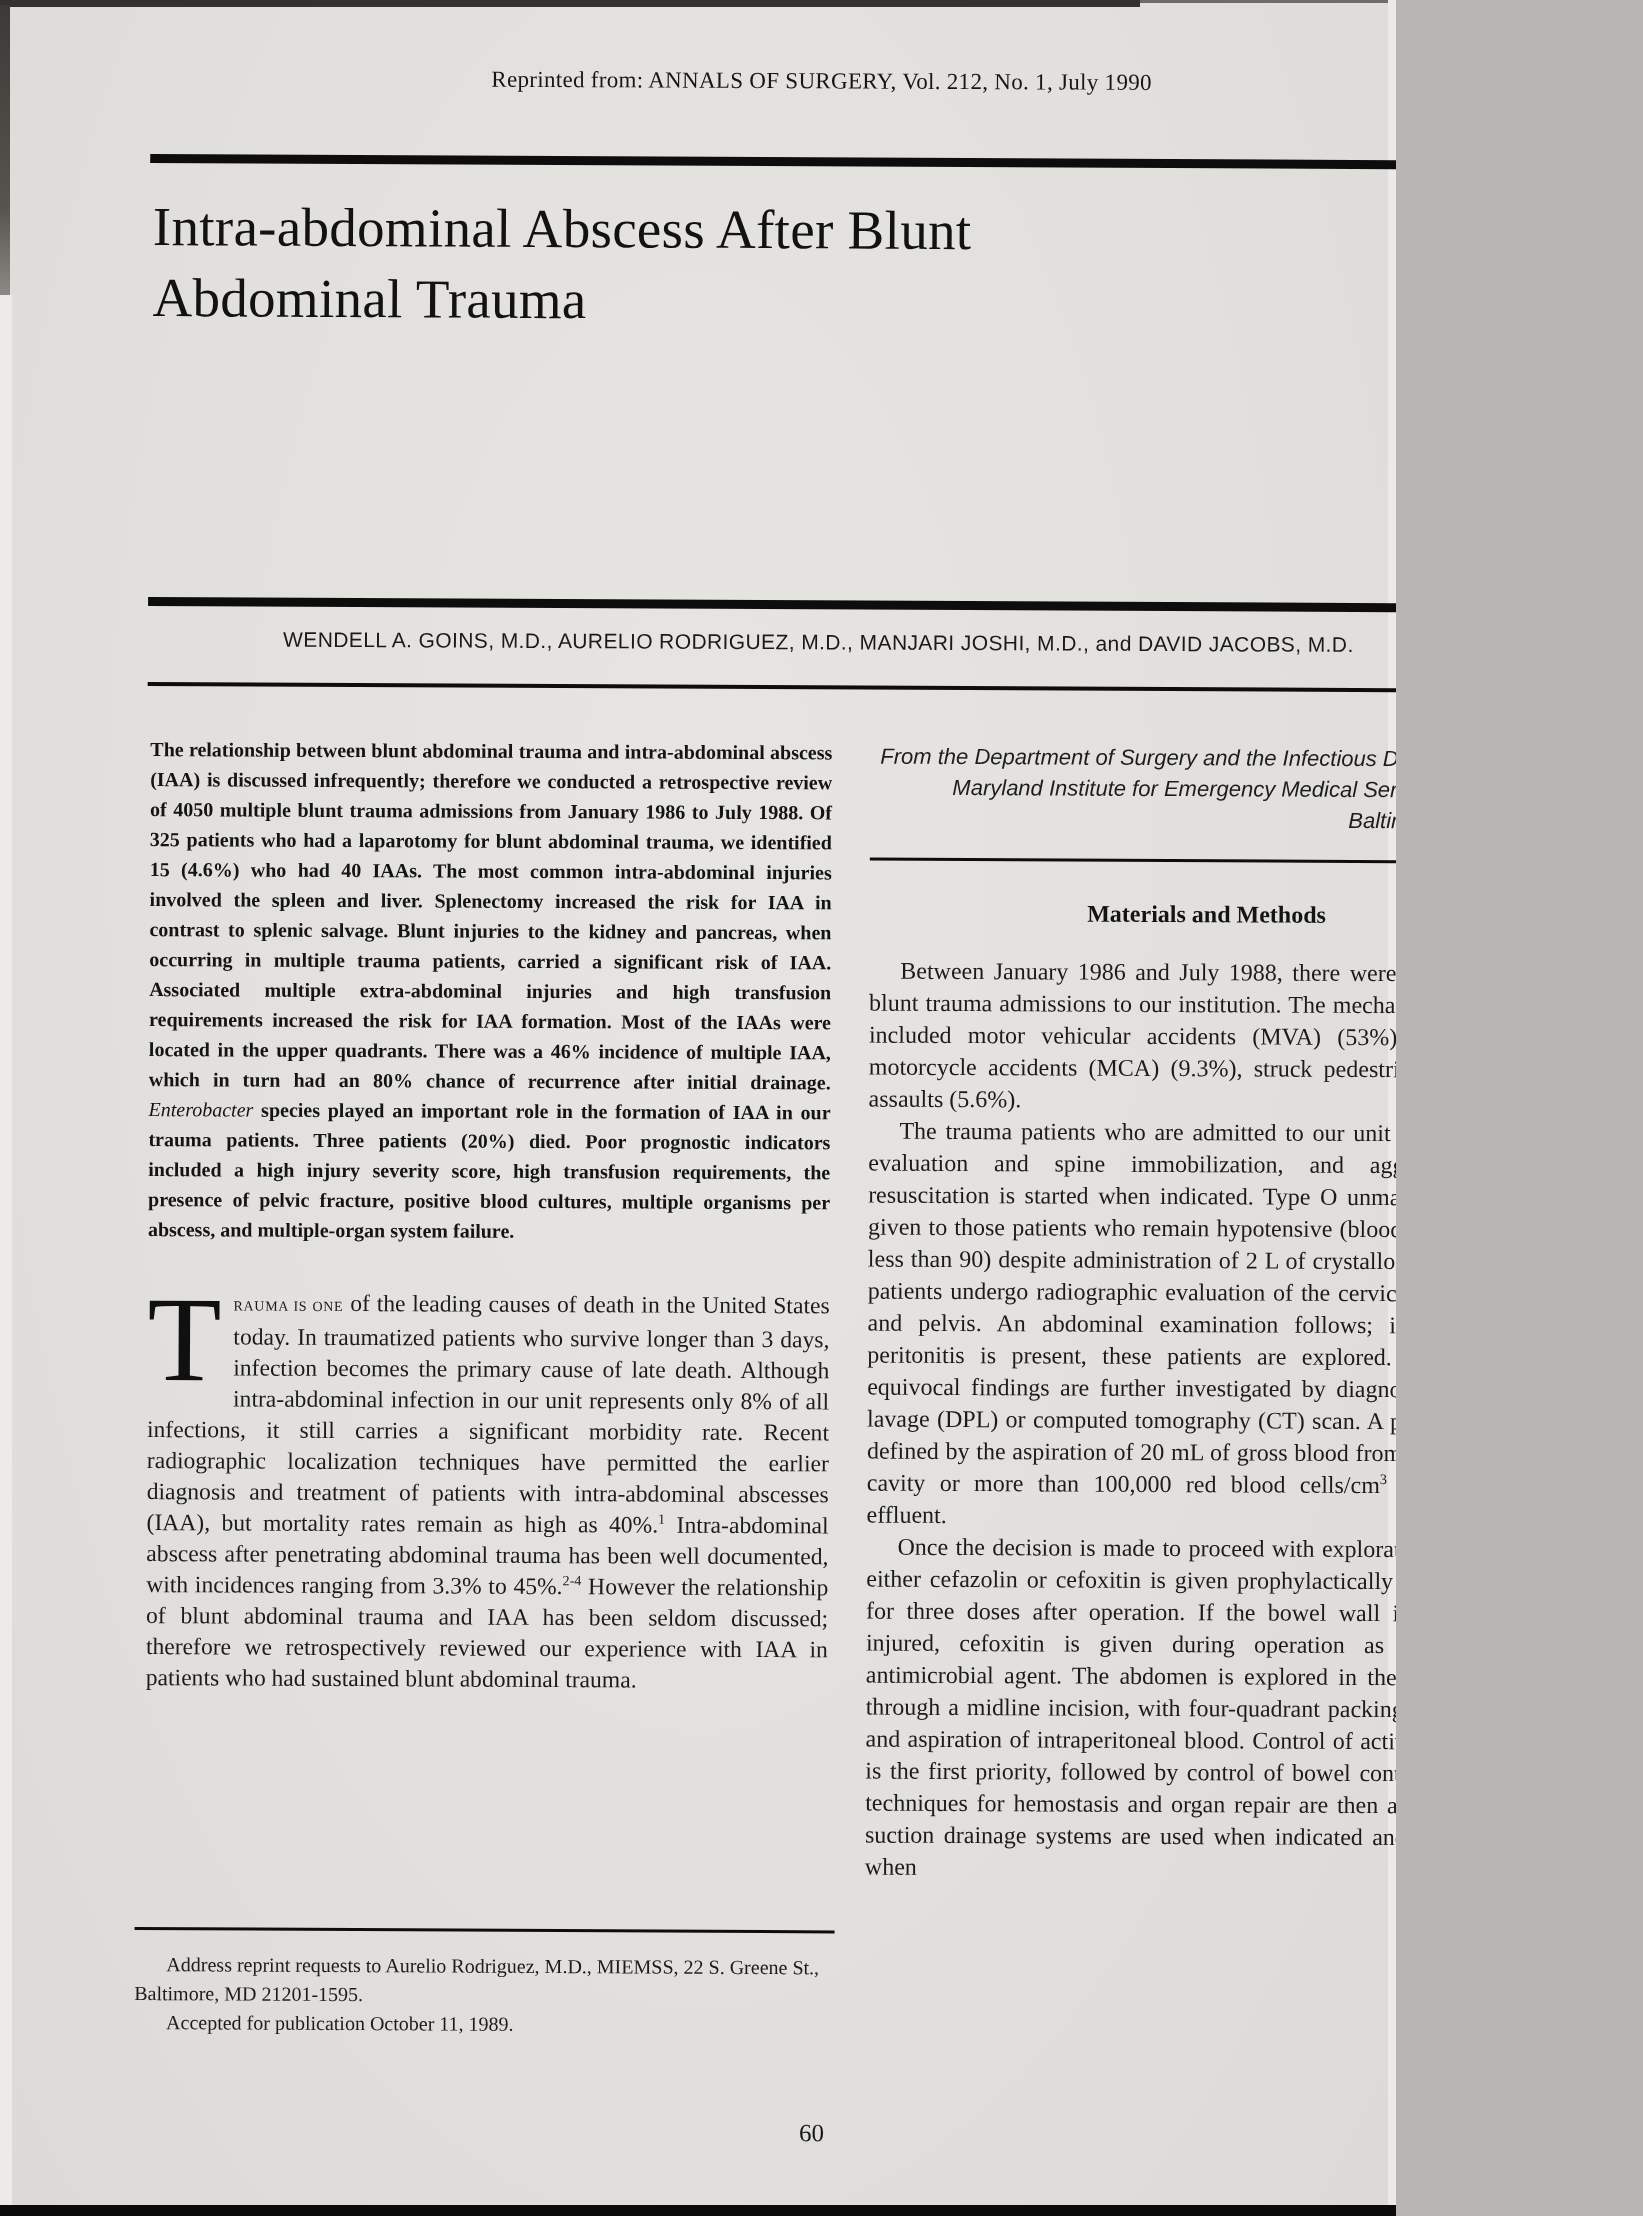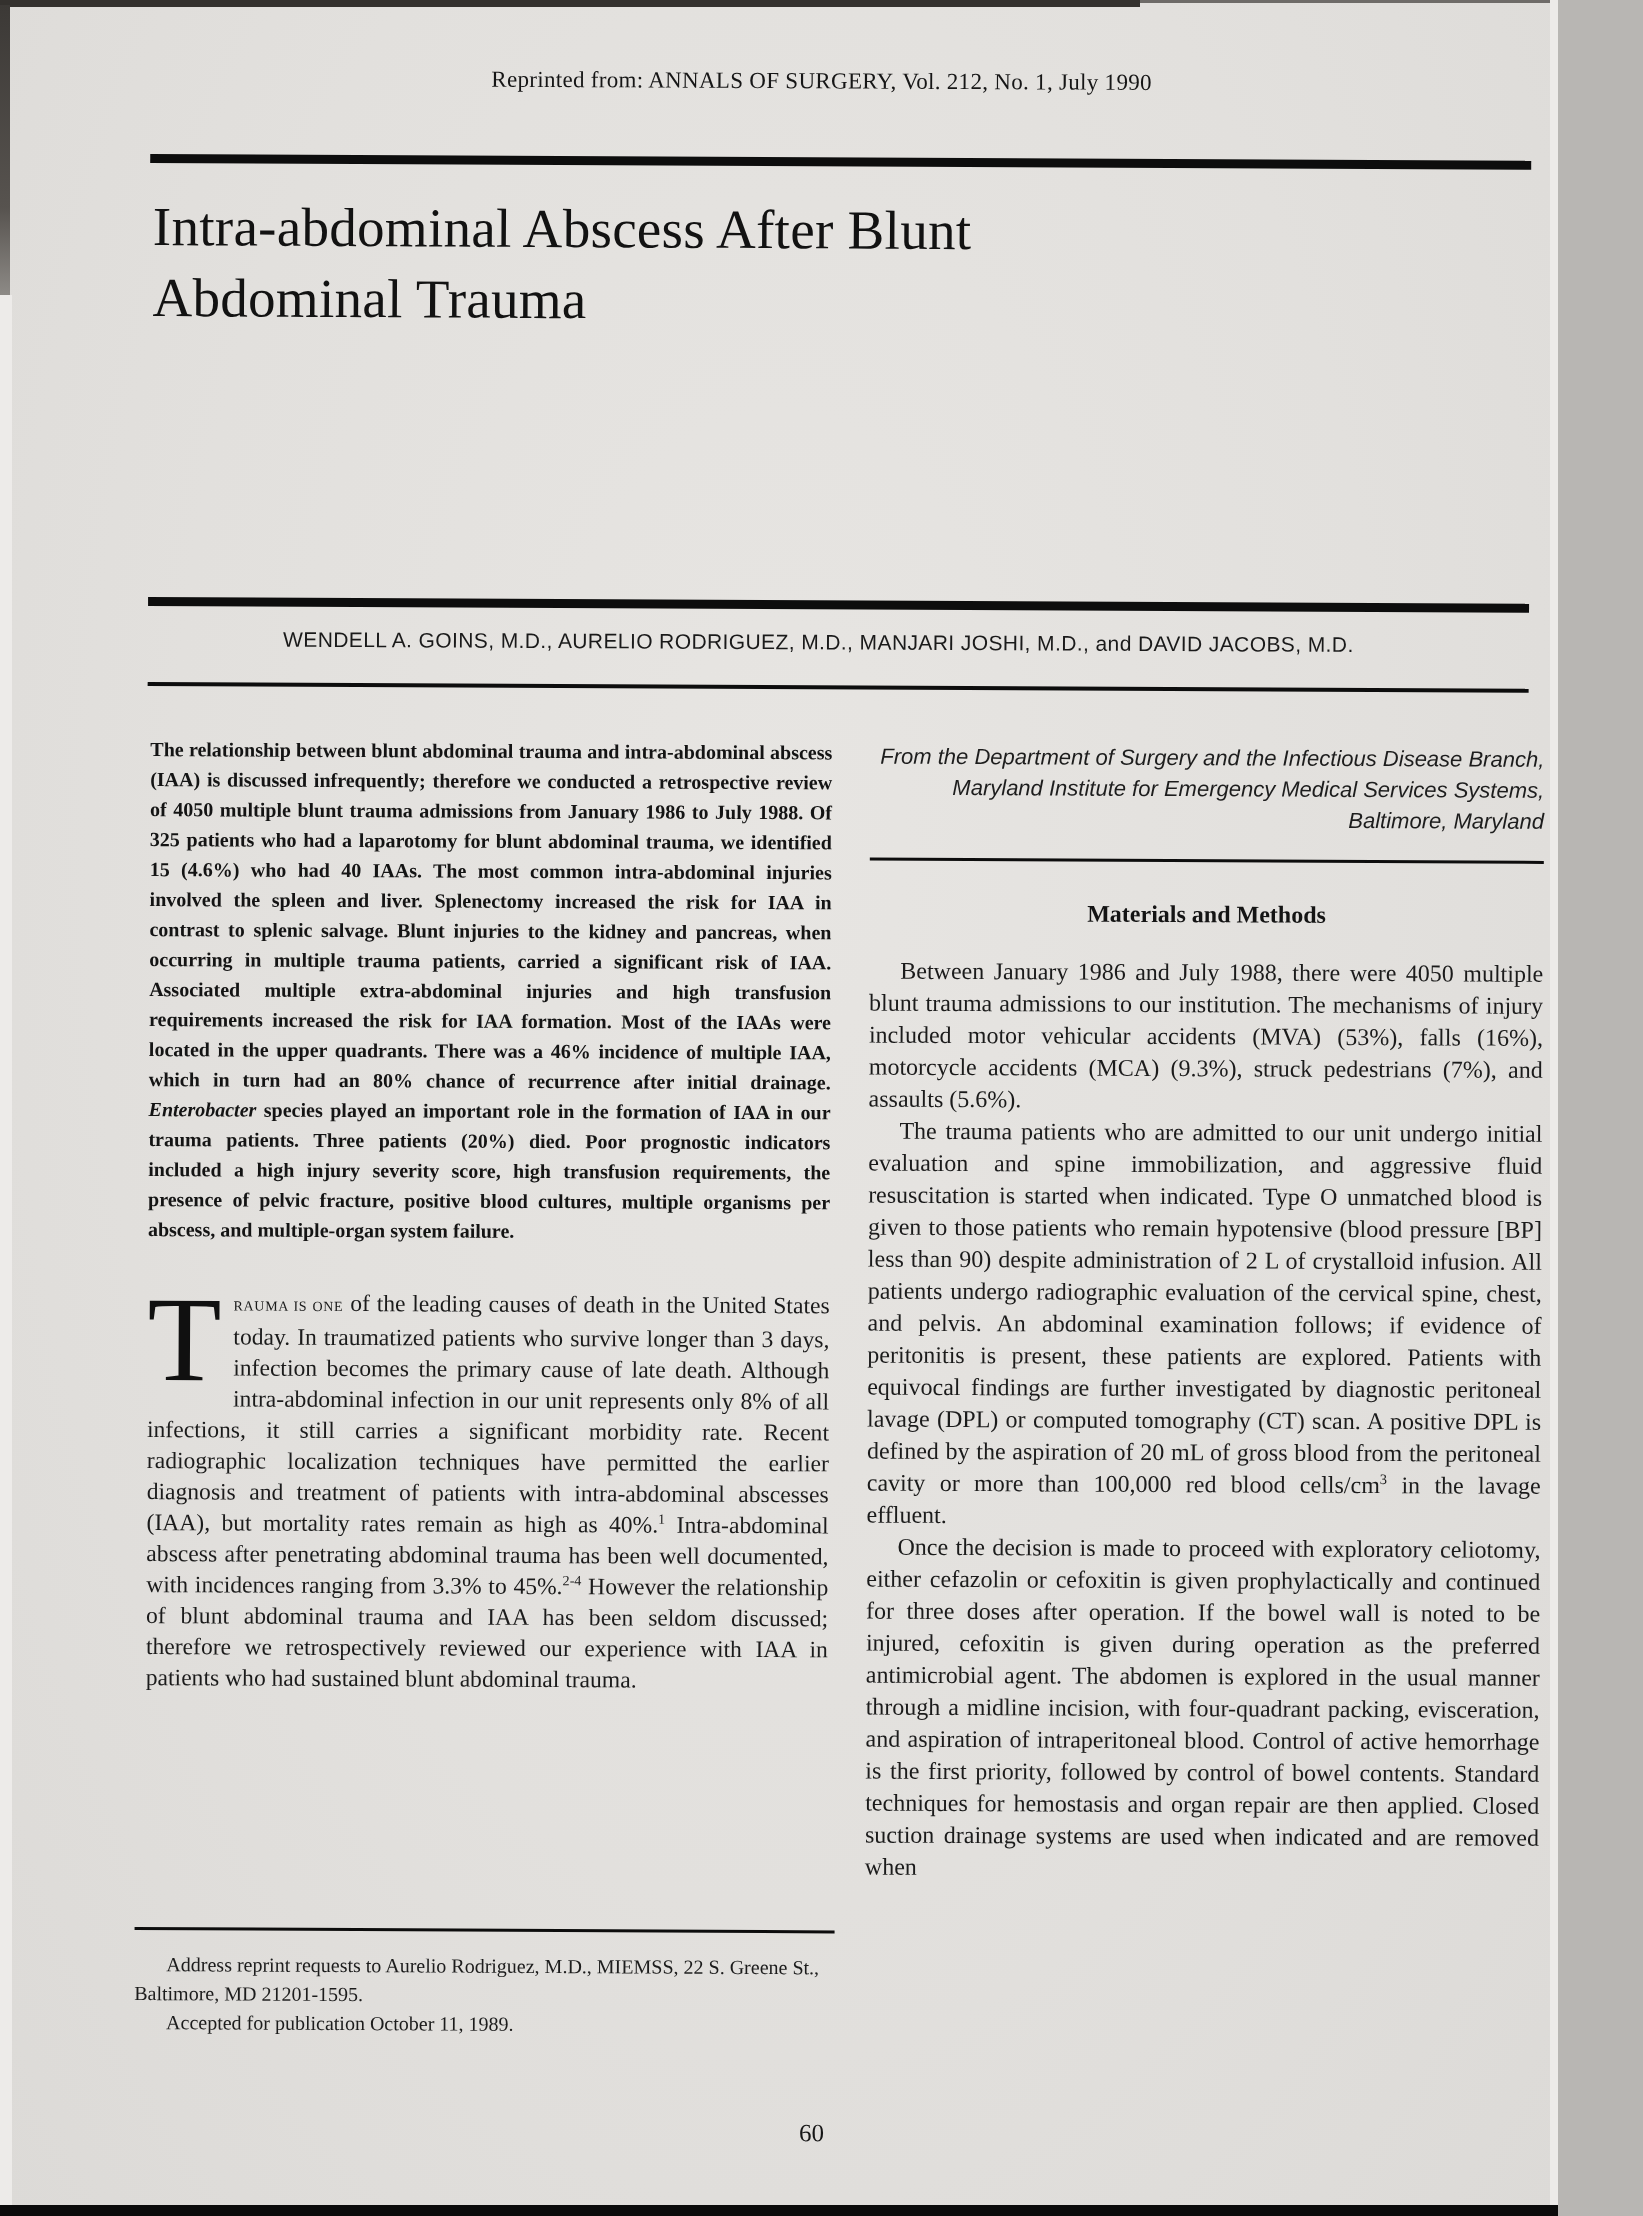--- a/index.html
+++ b/index.html
@@ -2,21 +2,21 @@
 <html style="font-size:10.8px"><head>
 <meta charset="utf-8">
 <style>
   html, body {
     margin: 0;
     padding: 0;
     background: #b8b6b3;
   }
   .page {
     position: relative;
-    width: 1558px;
+    width: 1396px;
     height: 2216px;
     background: radial-gradient(ellipse at 50% 38%, #e7e5e2 0%, #e2e0dd 55%, #dcdad7 100%);
     overflow: hidden;
     font-family: "Liberation Serif", serif;
     color: #191919;
   }
   
   .artifact-top-bar {
     position: absolute; top: 0; left: 0;
     width: 1140px; height: 7.4px;
@@ -85,21 +85,21 @@
   .col-left  { width: 682px; }
   .col-right { width: 674px; }
 
   .abstract {
     margin: 0;
     font-weight: bold;
     font-size: 20px; line-height: 30px;
     text-align: justify;
     color: #141414;
   }
-  .abstract i { font-weight: bold; }
+  .abstract i { font-weight: normal; }
 
   .intro {
     margin: 43px 0 0 0;
     font-size: 23.6px; line-height: 31px;
     text-align: justify;
     color: #1b1b1b;
   }
   .dropcap {
     float: left;
     font-size: 121px; line-height: 94px;

